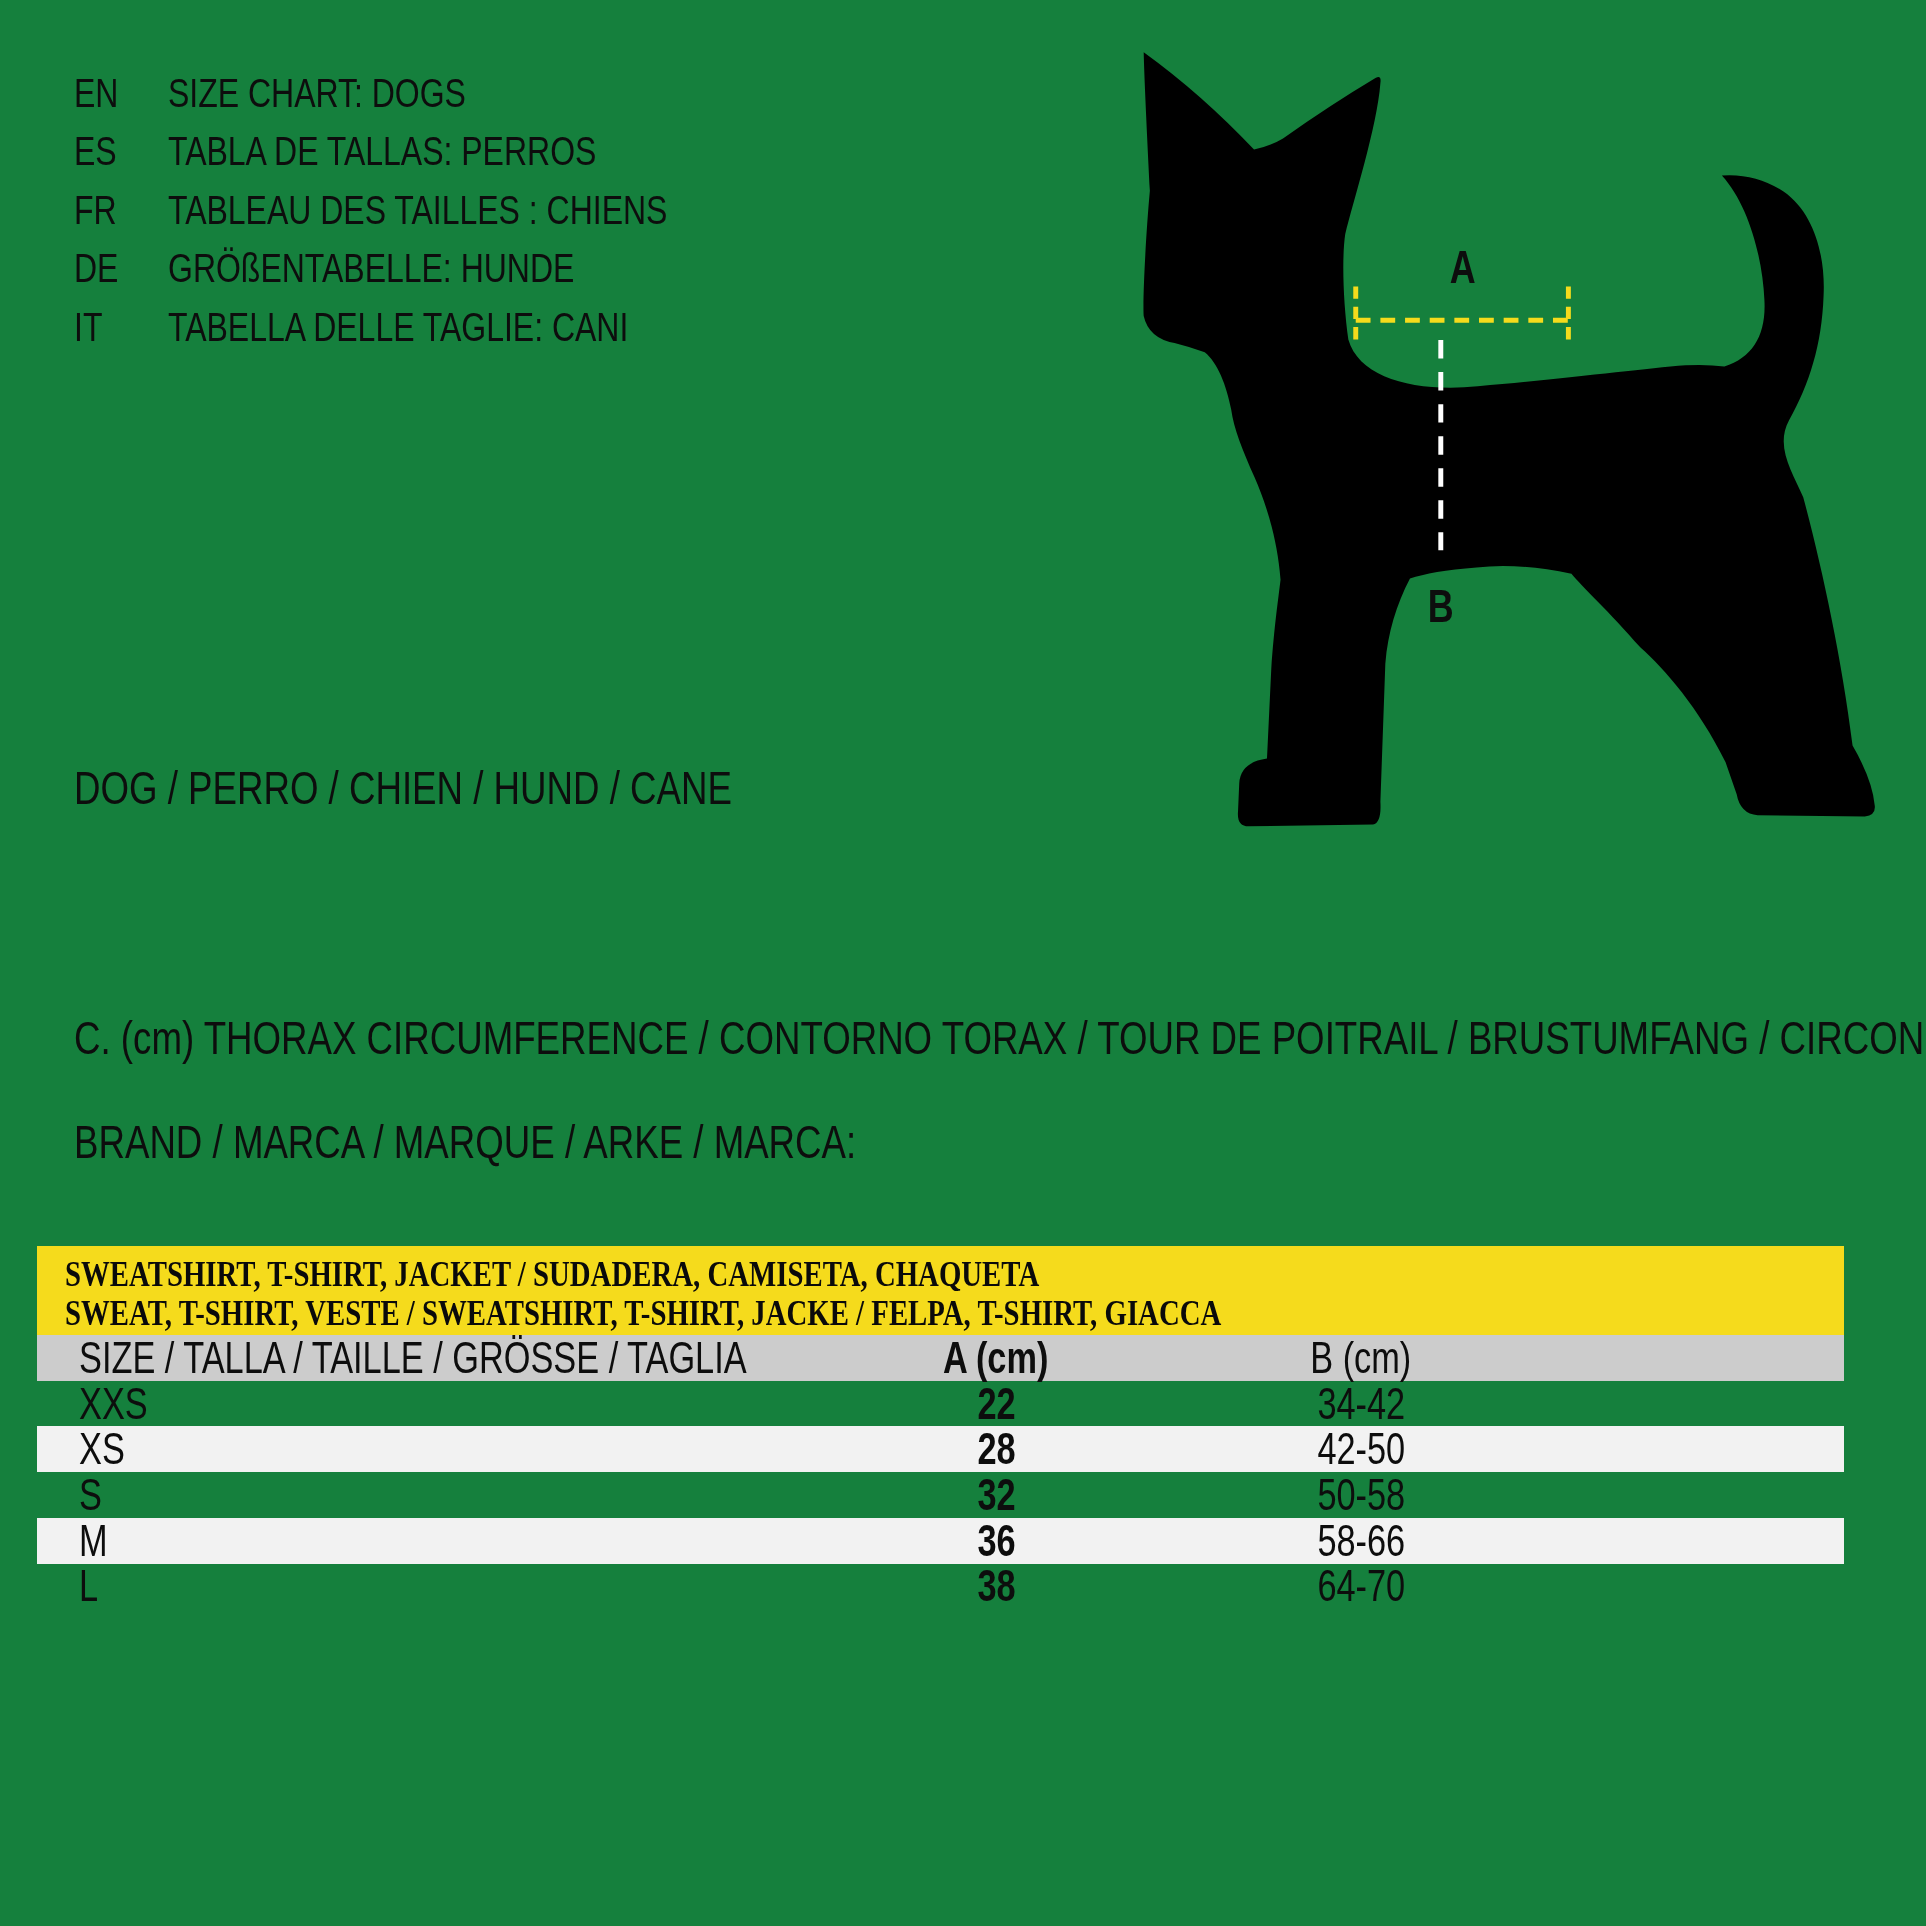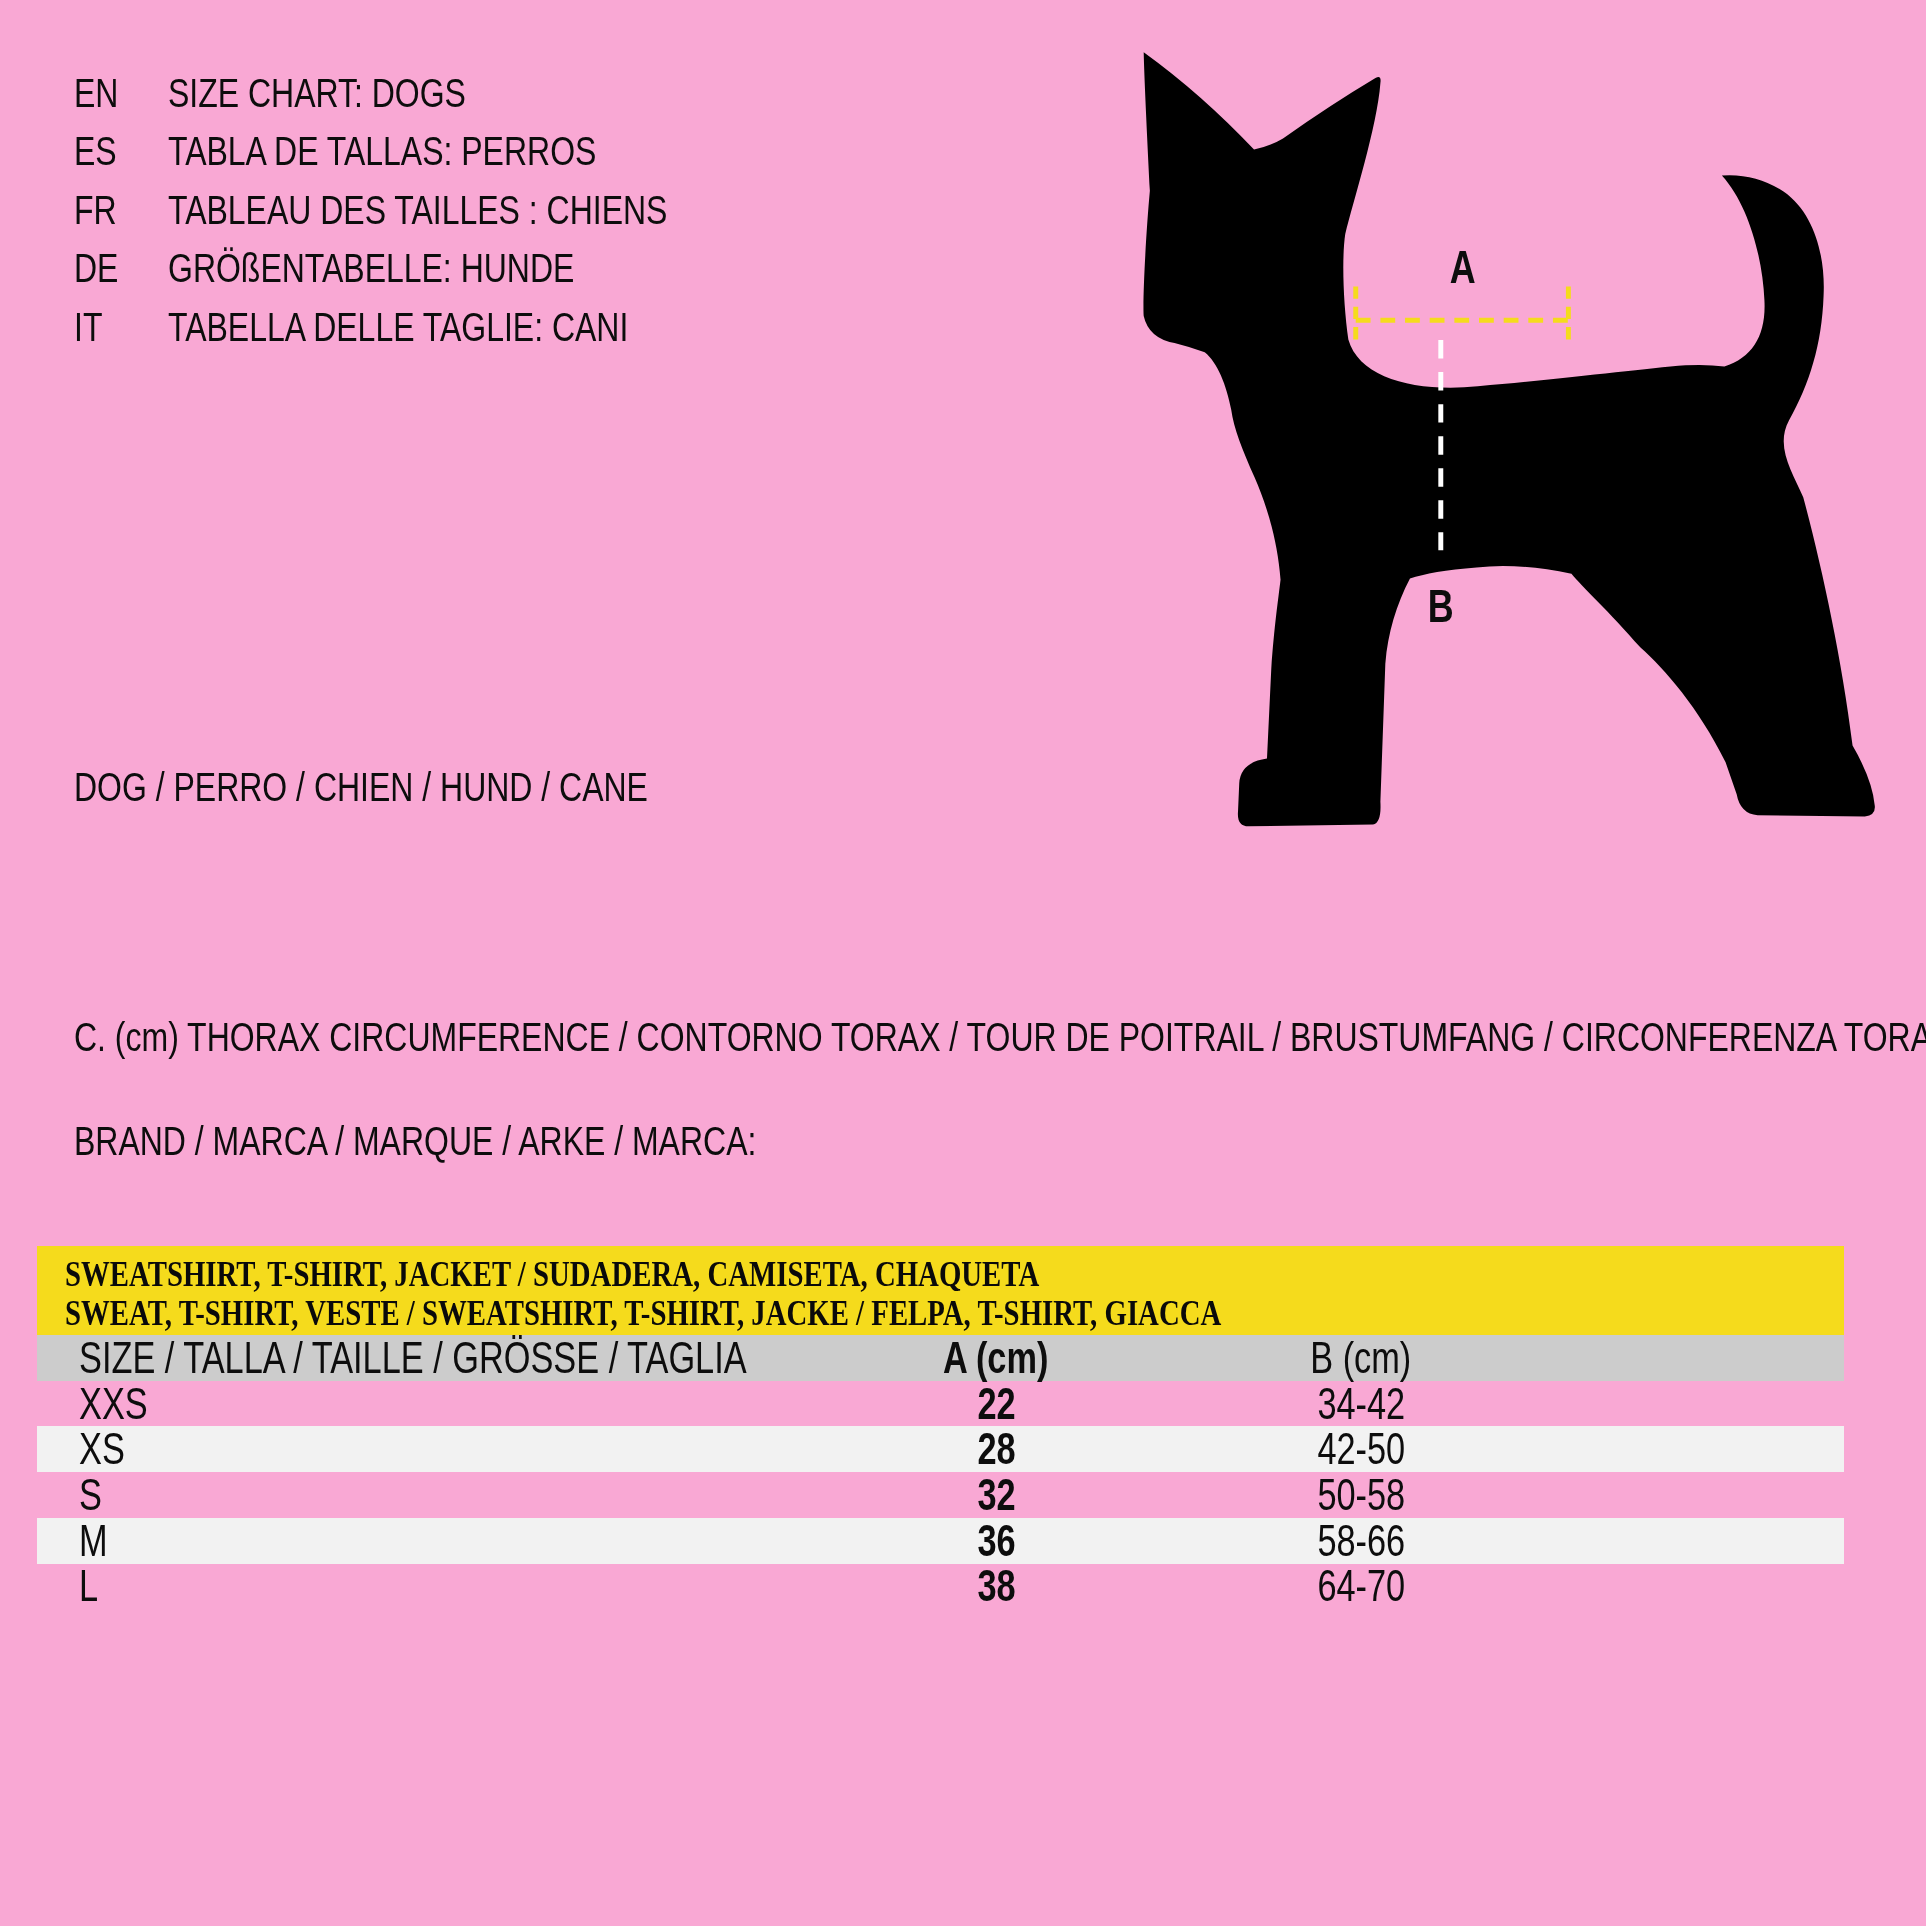--- a/index.html
+++ b/index.html
@@ -1,29 +1,29 @@
 <!DOCTYPE html>
 <html style="font-size:10px"><head>
 <meta charset="utf-8">
 <style>
   html,body{margin:0;padding:0;background:#ffffff;}
   #canvas{
-    position:relative;width:1926px;height:1926px;background:#f9a8d4;overflow:hidden;
+    position:relative;width:1926px;height:1926px;background:#15803d;overflow:hidden;
     font-family:"Liberation Sans","DejaVu Sans",sans-serif;color:#0d0d0d;
   }
   .cond{display:inline-block;transform:scaleX(.78);transform-origin:0 50%;white-space:nowrap;}
   .condc{display:inline-block;transform:scaleX(.78);transform-origin:50% 50%;white-space:nowrap;}
   
   .lang-row{position:absolute;left:0;height:41px;line-height:41px;font-size:41px;}
   .lang-code{position:absolute;left:74px;}
   .lang-label{position:absolute;left:168px;}
   
   .measure-label{position:absolute;width:99px;text-align:center;font-size:46px;font-weight:700;line-height:46px;}
   
-  .textline{position:absolute;left:74px;font-size:41px;line-height:41px;white-space:nowrap;}
+  .textline{position:absolute;left:74px;font-size:47px;line-height:41px;white-space:nowrap;}
   
   #garment-band{position:absolute;left:37px;top:1246px;width:1807px;height:89px;background:#F5DB1C;}
   .band-line{position:absolute;left:28px;font-size:36px;font-weight:700;line-height:36px;white-space:nowrap;color:#0a0a0a;font-family:Liberation Serif, serif;}
   
   .trow{position:absolute;left:37px;width:1807px;height:46px;line-height:46px;font-size:44px;}
   .thead{background:#CCCCCC;}
   .striped{background:#F2F2F2;}
   .cell{display:block;}
   .csize{position:absolute;left:42px;top:0;}
   .ca{position:absolute;left:879px;top:0;width:160px;text-align:center;font-weight:bold;}

